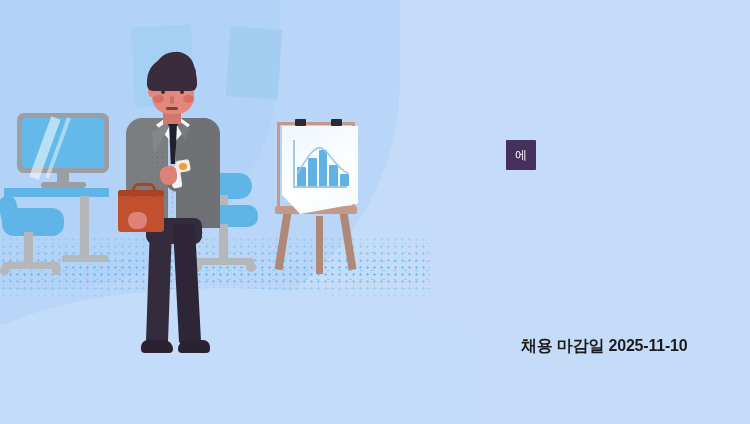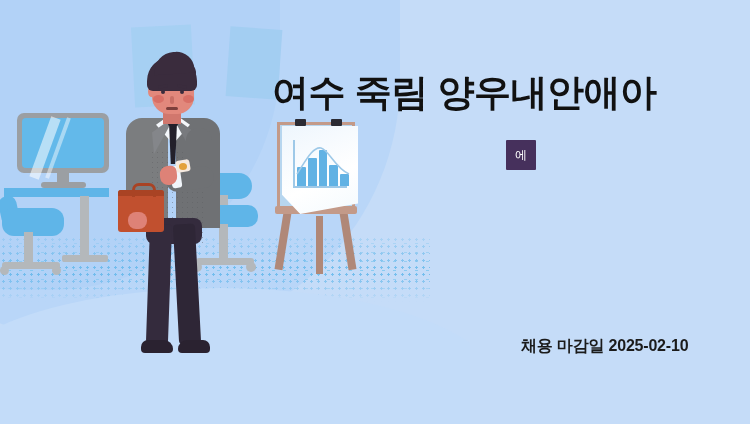--- a/index.html
+++ b/index.html
@@ -250,21 +250,20 @@
     <div class="m-cuff"></div>
     <div class="m-watch"></div>
     <div class="m-watch-face"></div>
     <div class="m-hand-r"></div>
     <div class="m-case"></div>
     <div class="m-case-top"></div>
     <div class="m-case-handle"></div>
     <div class="m-hand-l"></div>
   </div>
 
-  <div class="title">여수 죽림 양우내안애아</div>
 
   <div class="company-row">
     <div class="company-badge">에</div>
   </div>
 
-  <div class="deadline">채용 마감일 2025-02-10</div>
+  <div class="deadline">채용 마감일 2025-11-10</div>
 
 </div>
 
 </body></html>

